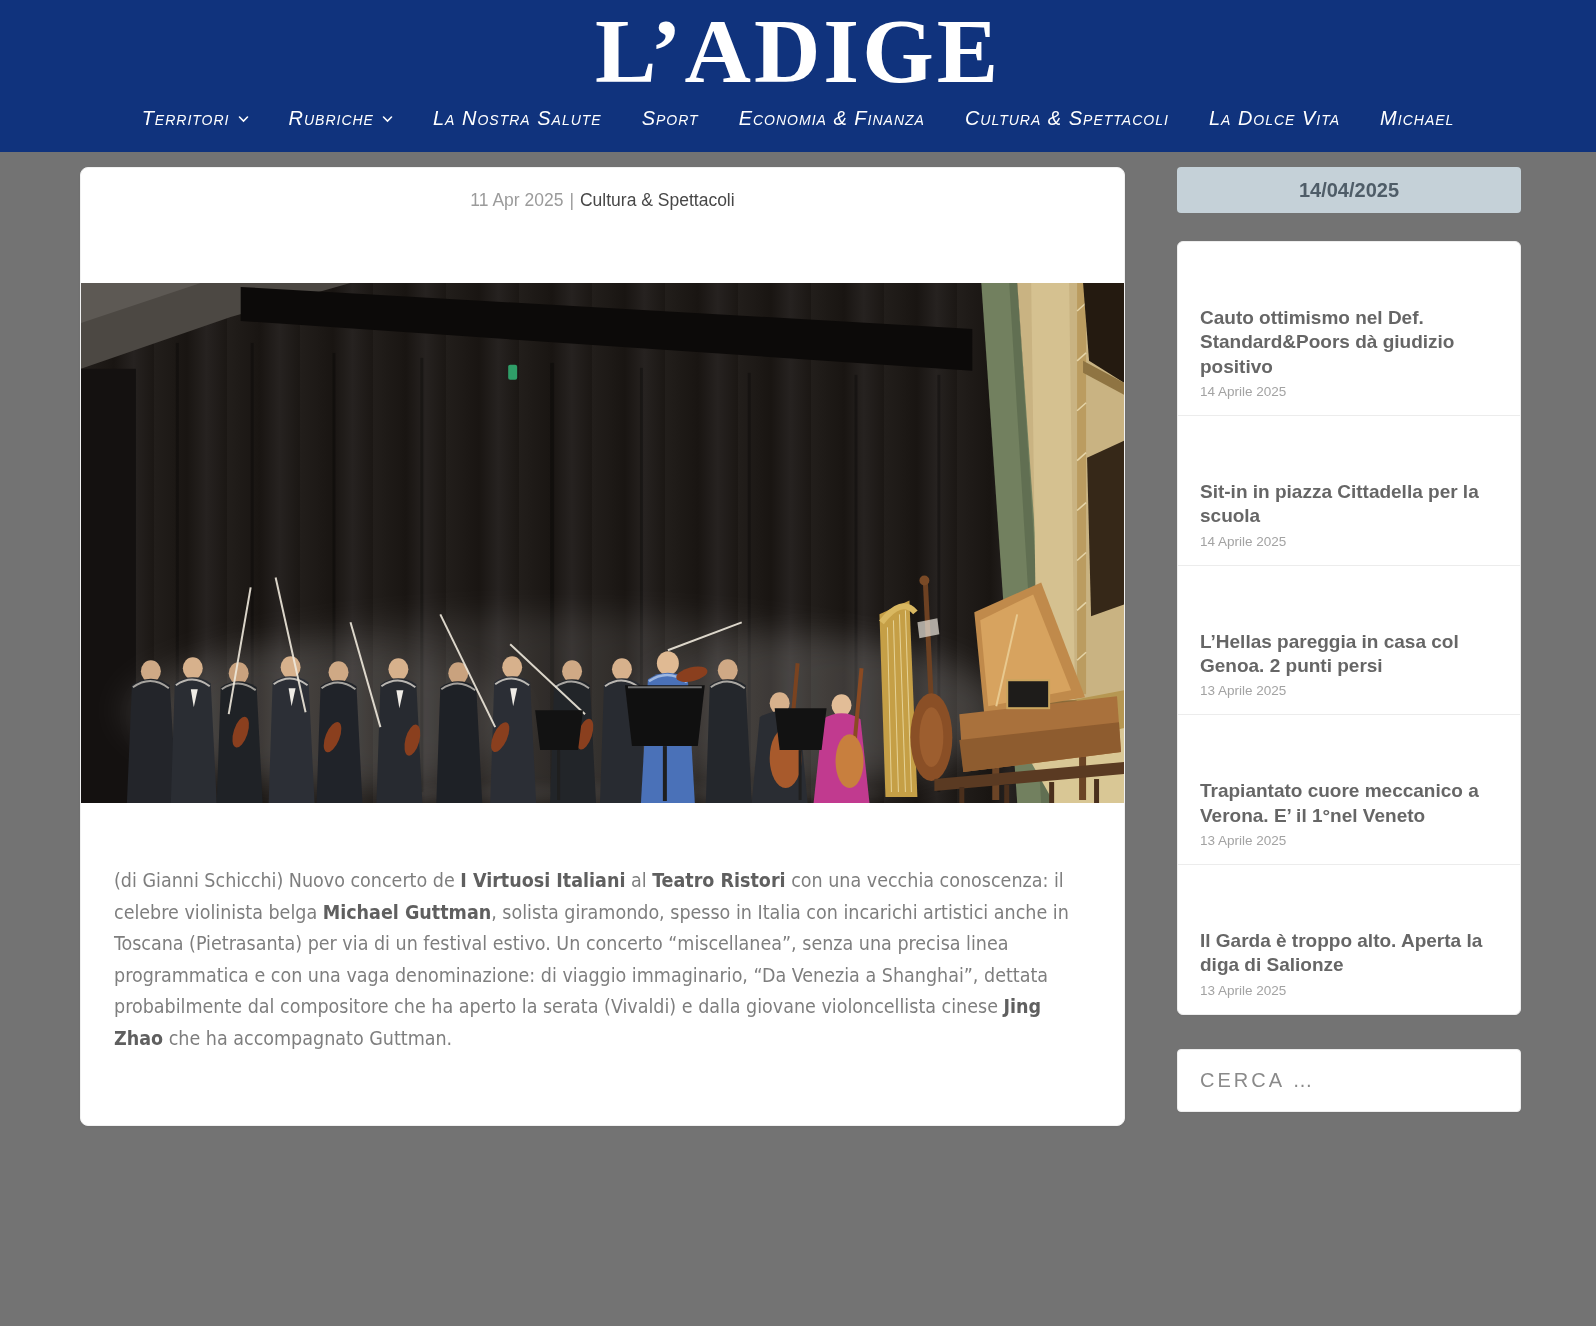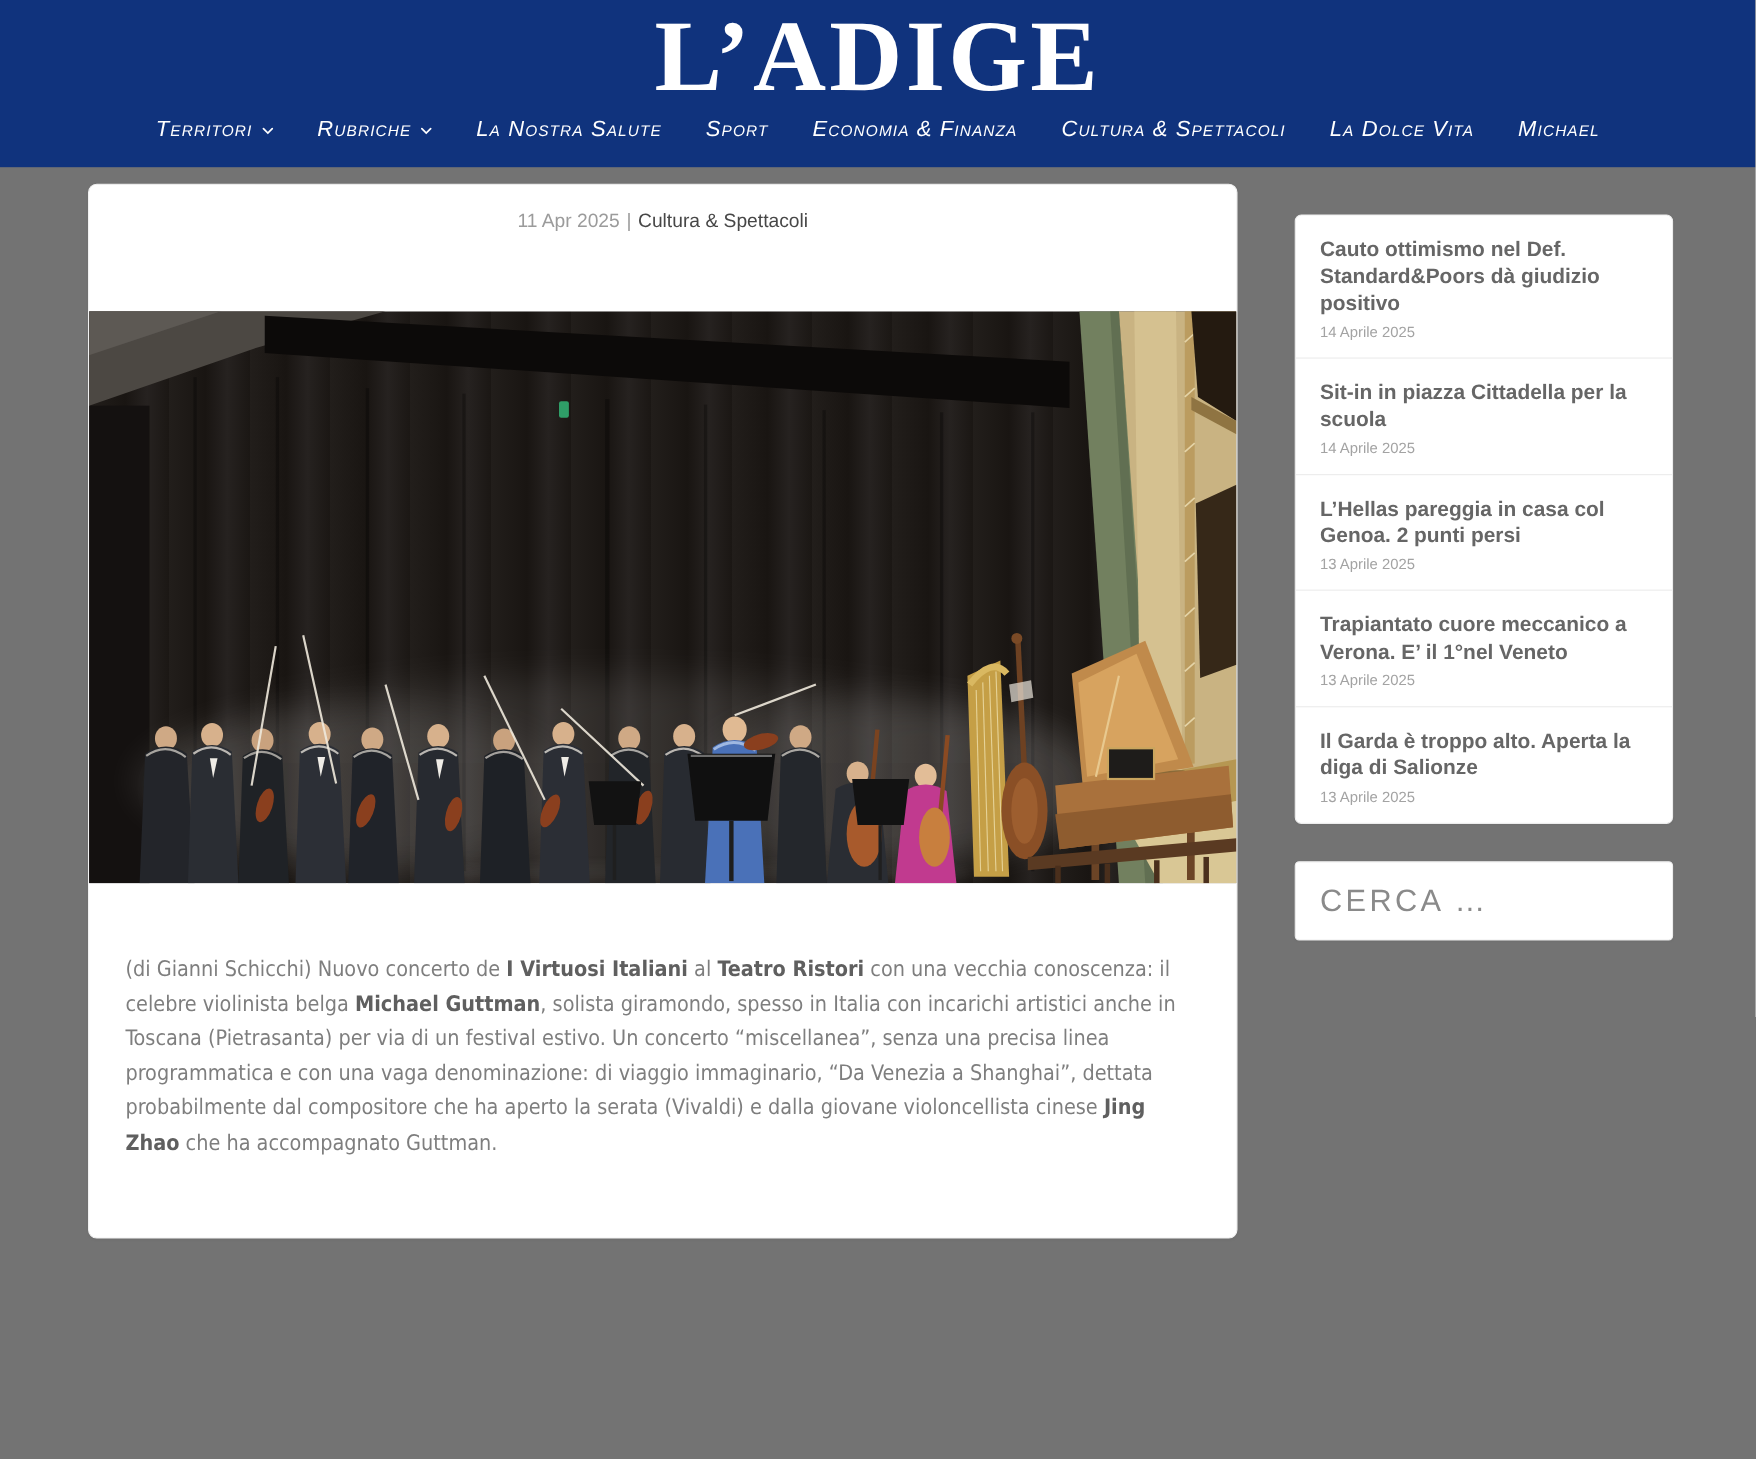--- a/index.html
+++ b/index.html
@@ -69,34 +69,34 @@
   .recent-card {
     margin-top:28px; background:#ffffff;
     border:1px solid #ededed; border-radius:6px;
     box-shadow:0 1px 2px rgba(0,0,0,0.03);
     overflow:hidden;
   }
   .recent-header {
     background:#1a3472; color:#ffffff;
     padding:19px 22px; font-size:21px; font-weight:700; letter-spacing:3px;
   }
-  .recent-item { padding:20px 22px 16px; border-bottom:1px solid #ececec; cursor:pointer; }
+  .recent-item { padding:20px 22px 16px; border-bottom:1px solid #ececec; cursor:pointer;margin-top:44px; }
   .recent-item:last-child { border-bottom:none; }
   .recent-title { font-size:19px; font-weight:600; color:#666666; line-height:1.28; }
   .recent-date { margin-top:5px; font-size:13.5px; color:#a3a3a3; }
 
   .search-card {
     margin-top:34px; background:#ffffff;
     border:1px solid #ededed; border-radius:4px;
     box-shadow:0 1px 2px rgba(0,0,0,0.03);
   }
   .search-input {
     width:100%; border:none; outline:none; background:transparent;
     padding:19px 22px; font-family:"Liberation Sans", sans-serif;
-    font-size:28px; letter-spacing:3px; color:#777777;
+    font-size:20px; letter-spacing:3px; color:#777777;
   }
   .search-input::placeholder { color:#8a8a8a; opacity:1; }
 </style>
 </head>
 <body>
 
 <div class="page">
 
   <header class="site-header">
     <a class="logo">L’ADIGE</a>
@@ -367,20 +367,21 @@
           </g>
         </svg>
       </figure>
 
       <p class="article-body">
         <span>(di Gianni Schicchi) Nuovo concerto de </span><strong>I Virtuosi Italiani</strong><span> al </span><strong>Teatro Ristori</strong><span> con una vecchia conoscenza: il celebre violinista belga </span><strong>Michael Guttman</strong><span>, solista giramondo, spesso in Italia con incarichi artistici anche in Toscana (Pietrasanta) per via di un festival estivo. Un concerto “miscellanea”, senza una precisa linea programmatica e con una vaga denominazione: di viaggio immaginario, “Da Venezia a Shanghai”, dettata probabilmente dal compositore che ha aperto la serata (Vivaldi) e dalla giovane violoncellista cinese </span><strong>Jing Zhao</strong><span> che ha accompagnato Guttman.</span>
       </p>
     </article>
 
     <aside class="sidebar">
+      <div class="date-badge">14/04/2025</div>
 
       <section class="recent-card">
 
         <div class="recent-item">
           <div class="recent-title">Cauto ottimismo nel Def. Standard&amp;Poors dà giudizio positivo</div>
           <div class="recent-date">14 Aprile 2025</div>
         </div>
         <div class="recent-item">
           <div class="recent-title">Sit-in in piazza Cittadella per la scuola</div>
           <div class="recent-date">14 Aprile 2025</div>

